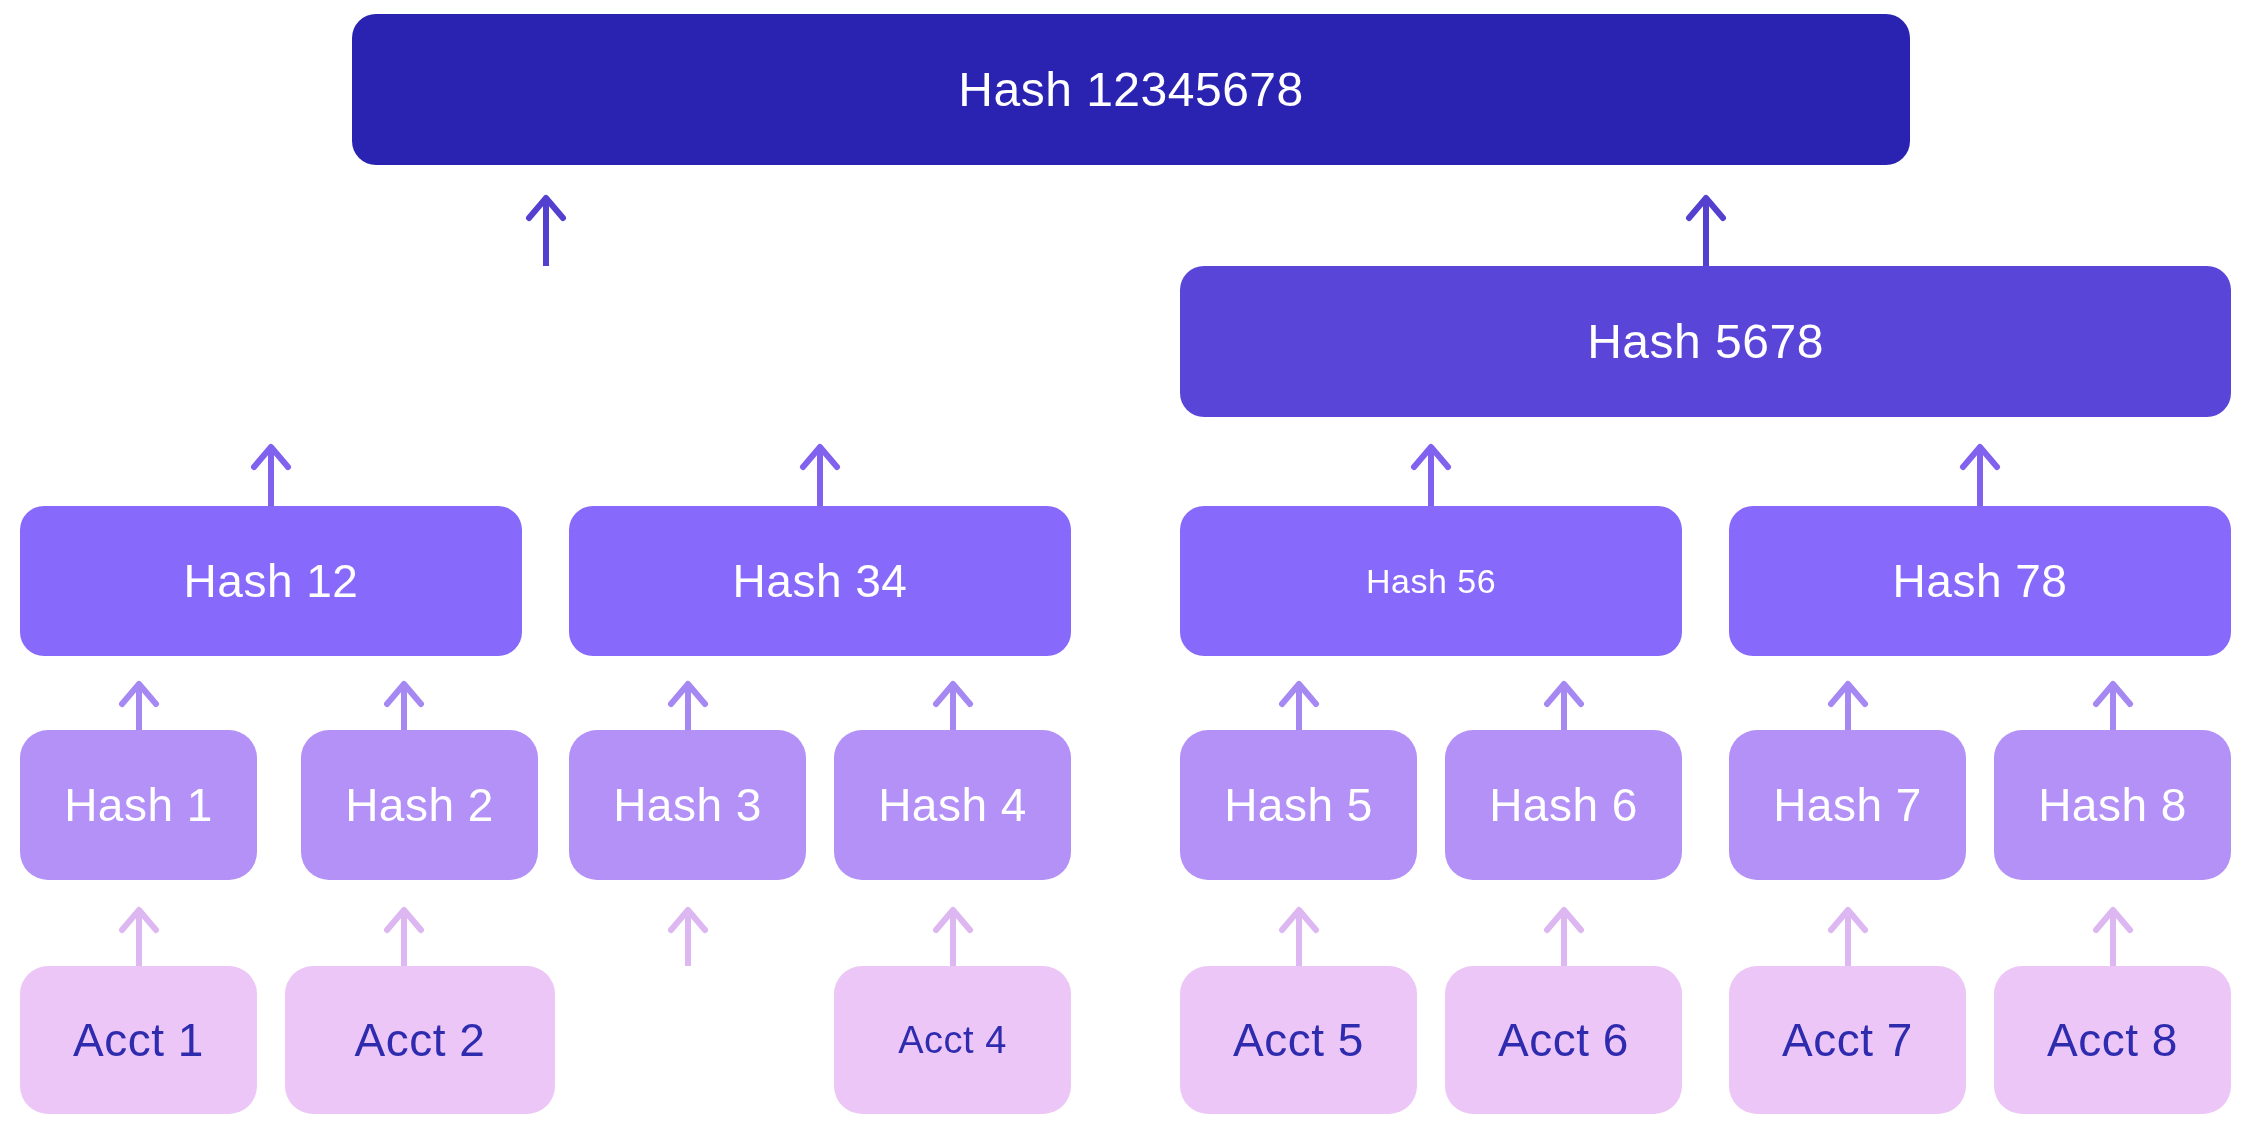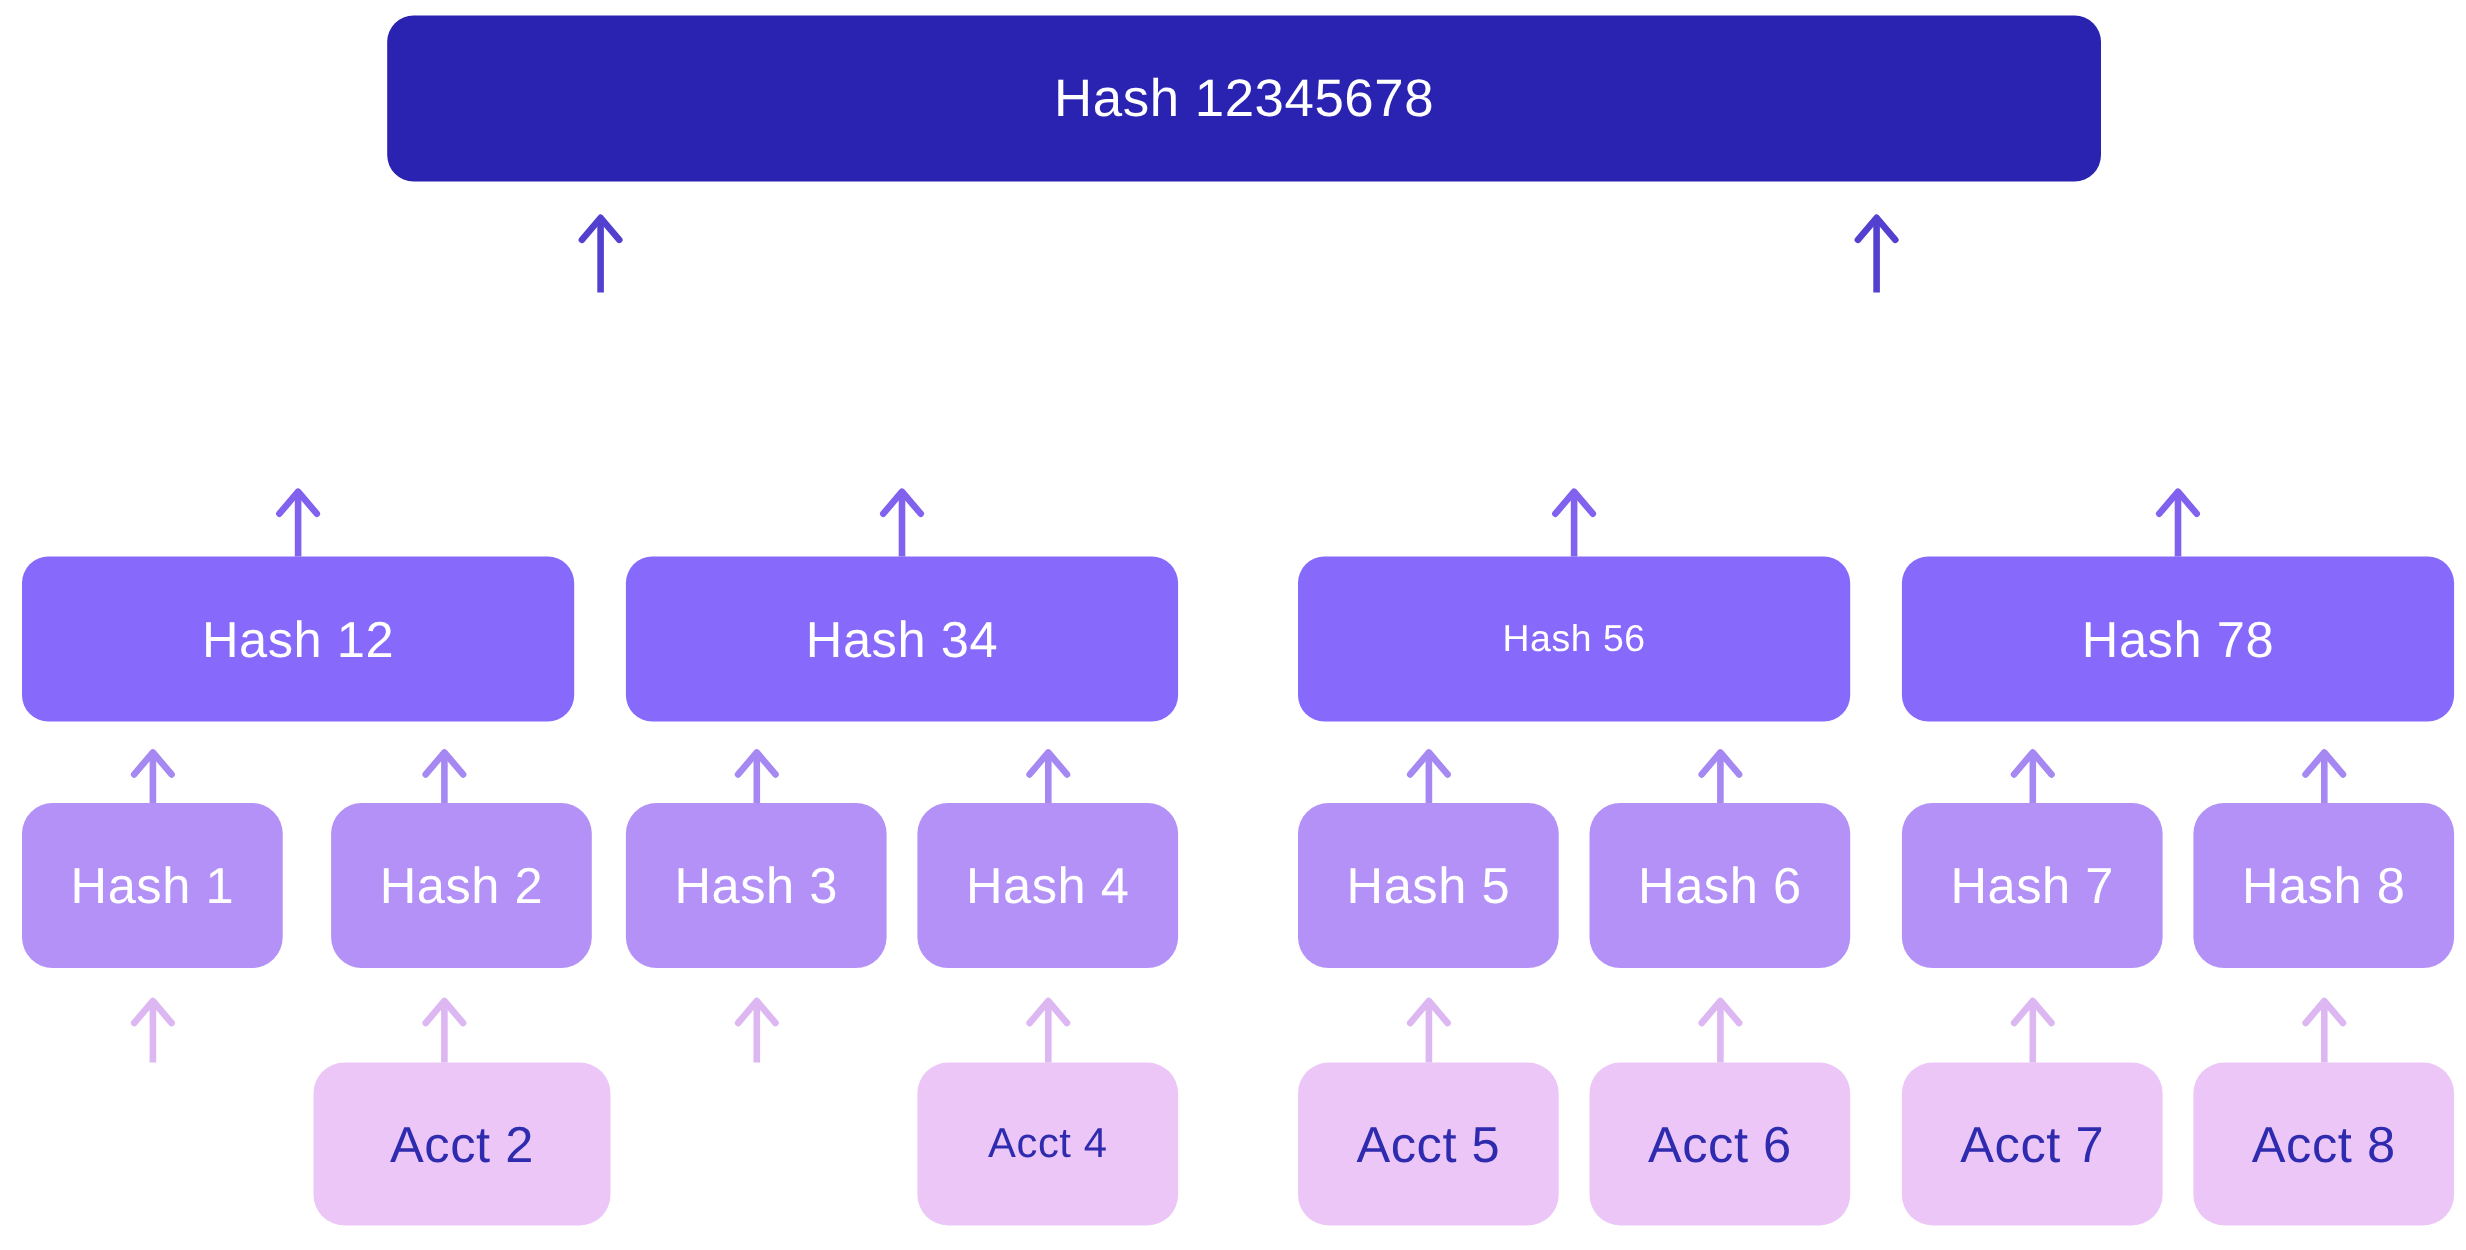--- a/index.html
+++ b/index.html
@@ -31,20 +31,21 @@
 </style>
 </head>
 <body>
 
 <div id="stage" style="background: rgb(255, 255, 255); padding-left: 44px;">
     <div class="node" style="left: 352px; top: 14px; width: 1558px; height: 151px; border-radius: 24px; background: rgb(42, 35, 177); color: rgb(255, 255, 255); font-size: 48px;">Hash 12345678</div>
     <div class="arrow" style="left: 523.5px; top: 191px;"><svg width="44" height="75" viewBox="0 0 44 75" xmlns="http://www.w3.org/2000/svg">
         <path d="M22 75 L22 10" stroke="#5340cf" stroke-width="6" stroke-linecap="round" fill="none"></path>
         <path d="M5 27 L22 7 L39 27" stroke="#5340cf" stroke-width="6" stroke-linecap="round" stroke-linejoin="round" fill="none"></path>
       </svg></div>
+    <div class="node" style="left: 1180px; top: 266px; width: 1051px; height: 151px; border-radius: 24px; background: rgb(90, 69, 217); color: rgb(255, 255, 255); font-size: 48px;">Hash 5678</div>
     <div class="arrow" style="left: 1683.5px; top: 191px;"><svg width="44" height="75" viewBox="0 0 44 75" xmlns="http://www.w3.org/2000/svg">
         <path d="M22 75 L22 10" stroke="#5340cf" stroke-width="6" stroke-linecap="round" fill="none"></path>
         <path d="M5 27 L22 7 L39 27" stroke="#5340cf" stroke-width="6" stroke-linecap="round" stroke-linejoin="round" fill="none"></path>
       </svg></div>
     <div class="node" style="left: 20px; top: 506px; width: 502px; height: 150px; border-radius: 24px; background: rgb(135, 105, 251); color: rgb(255, 255, 255); font-size: 46px;">Hash 12</div>
     <div class="arrow" style="left: 249px; top: 440px;"><svg width="44" height="66" viewBox="0 0 44 66" xmlns="http://www.w3.org/2000/svg">
         <path d="M22 66 L22 10" stroke="#8162ef" stroke-width="6" stroke-linecap="round" fill="none"></path>
         <path d="M5 27 L22 7 L39 27" stroke="#8162ef" stroke-width="6" stroke-linecap="round" stroke-linejoin="round" fill="none"></path>
       </svg></div>
     <div class="node" style="left: 569px; top: 506px; width: 502px; height: 150px; border-radius: 24px; background: rgb(135, 105, 251); color: rgb(255, 255, 255); font-size: 46px;">Hash 34</div>
@@ -95,20 +96,21 @@
     <div class="node" style="left: 1729px; top: 730px; width: 237px; height: 150px; border-radius: 28px; background: rgb(179, 145, 247); color: rgb(255, 255, 255); font-size: 46px;">Hash 7</div>
     <div class="arrow" style="left: 1825.5px; top: 677px;"><svg width="44" height="53" viewBox="0 0 44 53" xmlns="http://www.w3.org/2000/svg">
         <path d="M22 53 L22 10" stroke="#a588f2" stroke-width="6" stroke-linecap="round" fill="none"></path>
         <path d="M5 27 L22 7 L39 27" stroke="#a588f2" stroke-width="6" stroke-linecap="round" stroke-linejoin="round" fill="none"></path>
       </svg></div>
     <div class="node" style="left: 1994px; top: 730px; width: 237px; height: 150px; border-radius: 28px; background: rgb(179, 145, 247); color: rgb(255, 255, 255); font-size: 46px;">Hash 8</div>
     <div class="arrow" style="left: 2090.5px; top: 677px;"><svg width="44" height="53" viewBox="0 0 44 53" xmlns="http://www.w3.org/2000/svg">
         <path d="M22 53 L22 10" stroke="#a588f2" stroke-width="6" stroke-linecap="round" fill="none"></path>
         <path d="M5 27 L22 7 L39 27" stroke="#a588f2" stroke-width="6" stroke-linecap="round" stroke-linejoin="round" fill="none"></path>
       </svg></div>
+    <div class="node" style="left: 20px; top: 966px; width: 237px; height: 148px; border-radius: 28px; background: rgb(235, 198, 247); color: rgb(47, 43, 174); font-size: 46px;">Acct 1</div>
     <div class="arrow" style="left: 116.5px; top: 903px;"><svg width="44" height="63" viewBox="0 0 44 63" xmlns="http://www.w3.org/2000/svg">
         <path d="M22 63 L22 10" stroke="#ddb7f2" stroke-width="6" stroke-linecap="round" fill="none"></path>
         <path d="M5 27 L22 7 L39 27" stroke="#ddb7f2" stroke-width="6" stroke-linecap="round" stroke-linejoin="round" fill="none"></path>
       </svg></div>
     <div class="node" style="left: 285px; top: 966px; width: 270px; height: 148px; border-radius: 28px; background: rgb(235, 198, 247); color: rgb(47, 43, 174); font-size: 46px;">Acct 2</div>
     <div class="arrow" style="left: 381.5px; top: 903px;"><svg width="44" height="63" viewBox="0 0 44 63" xmlns="http://www.w3.org/2000/svg">
         <path d="M22 63 L22 10" stroke="#ddb7f2" stroke-width="6" stroke-linecap="round" fill="none"></path>
         <path d="M5 27 L22 7 L39 27" stroke="#ddb7f2" stroke-width="6" stroke-linecap="round" stroke-linejoin="round" fill="none"></path>
       </svg></div>
     <div class="arrow" style="left: 665.5px; top: 903px;"><svg width="44" height="63" viewBox="0 0 44 63" xmlns="http://www.w3.org/2000/svg">

